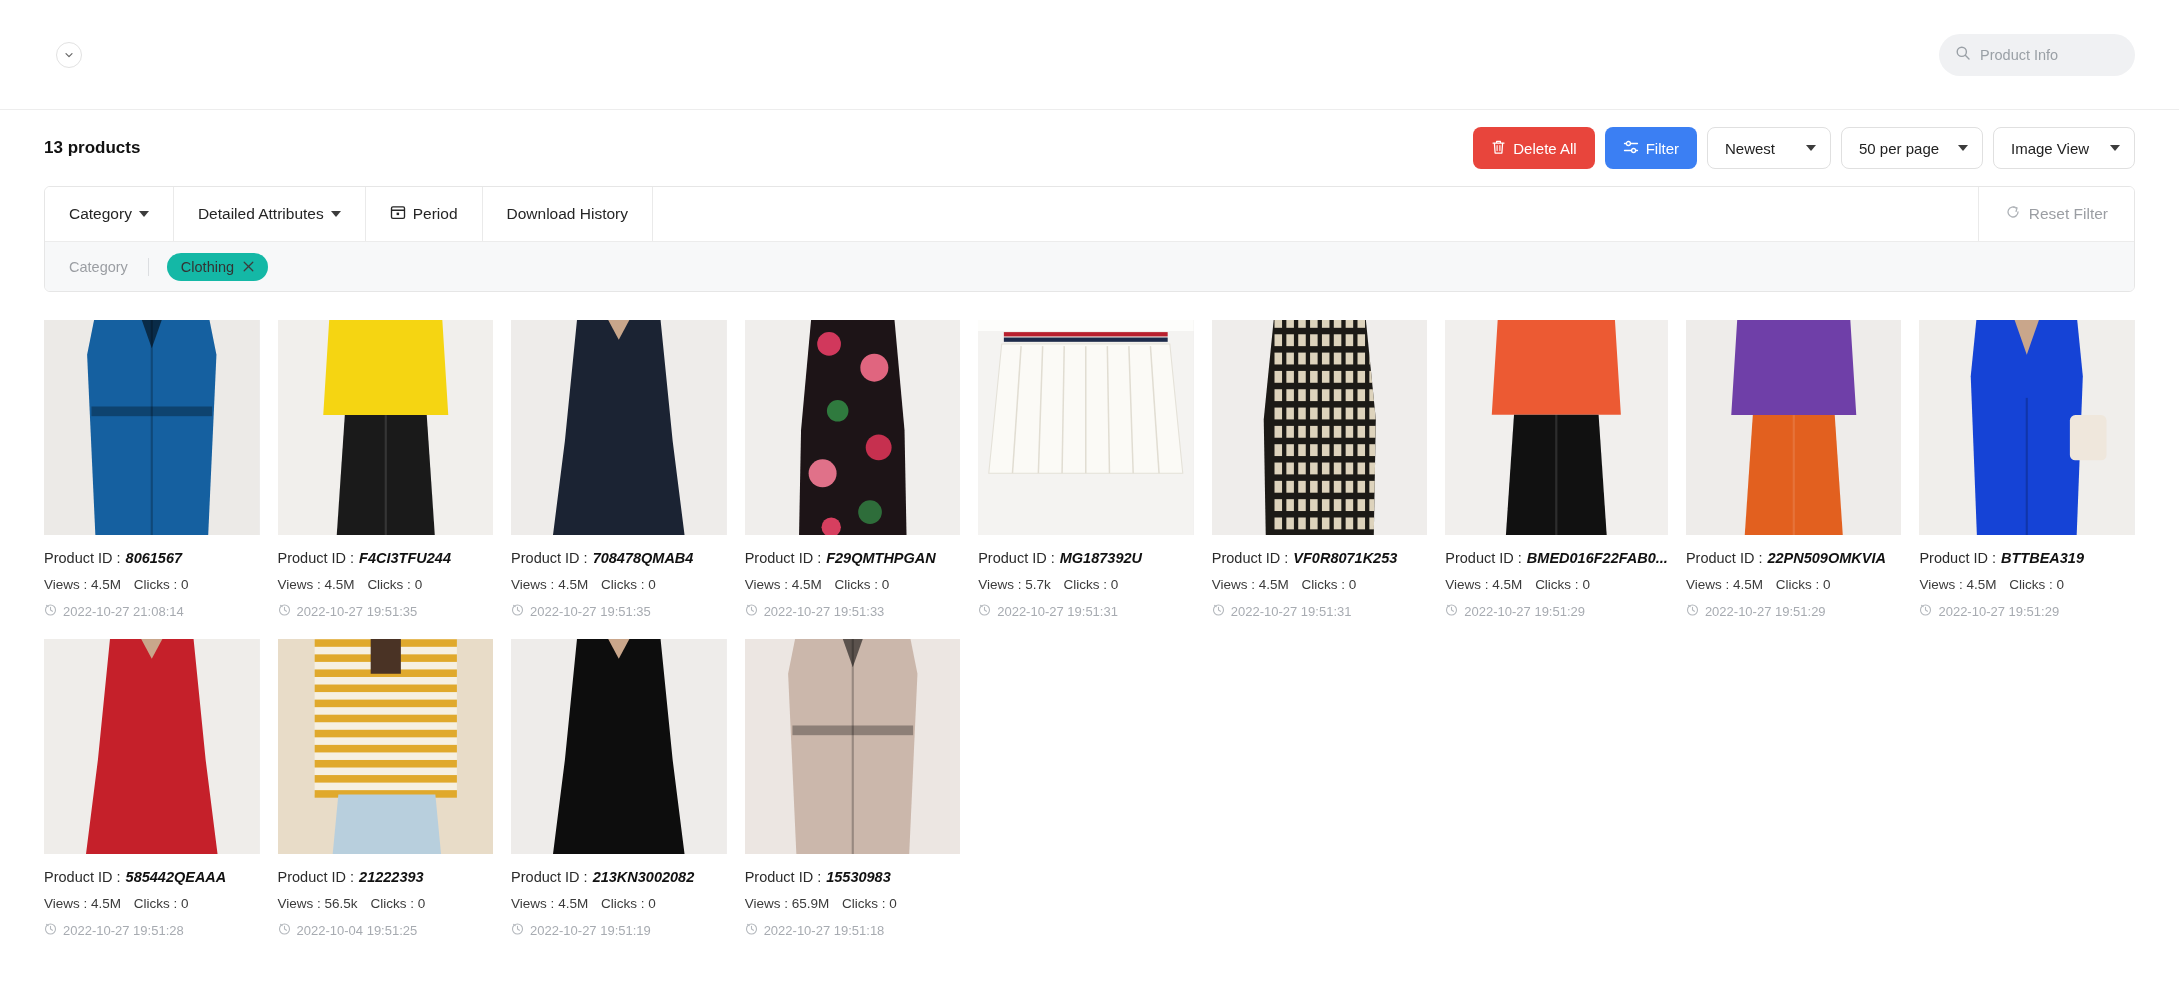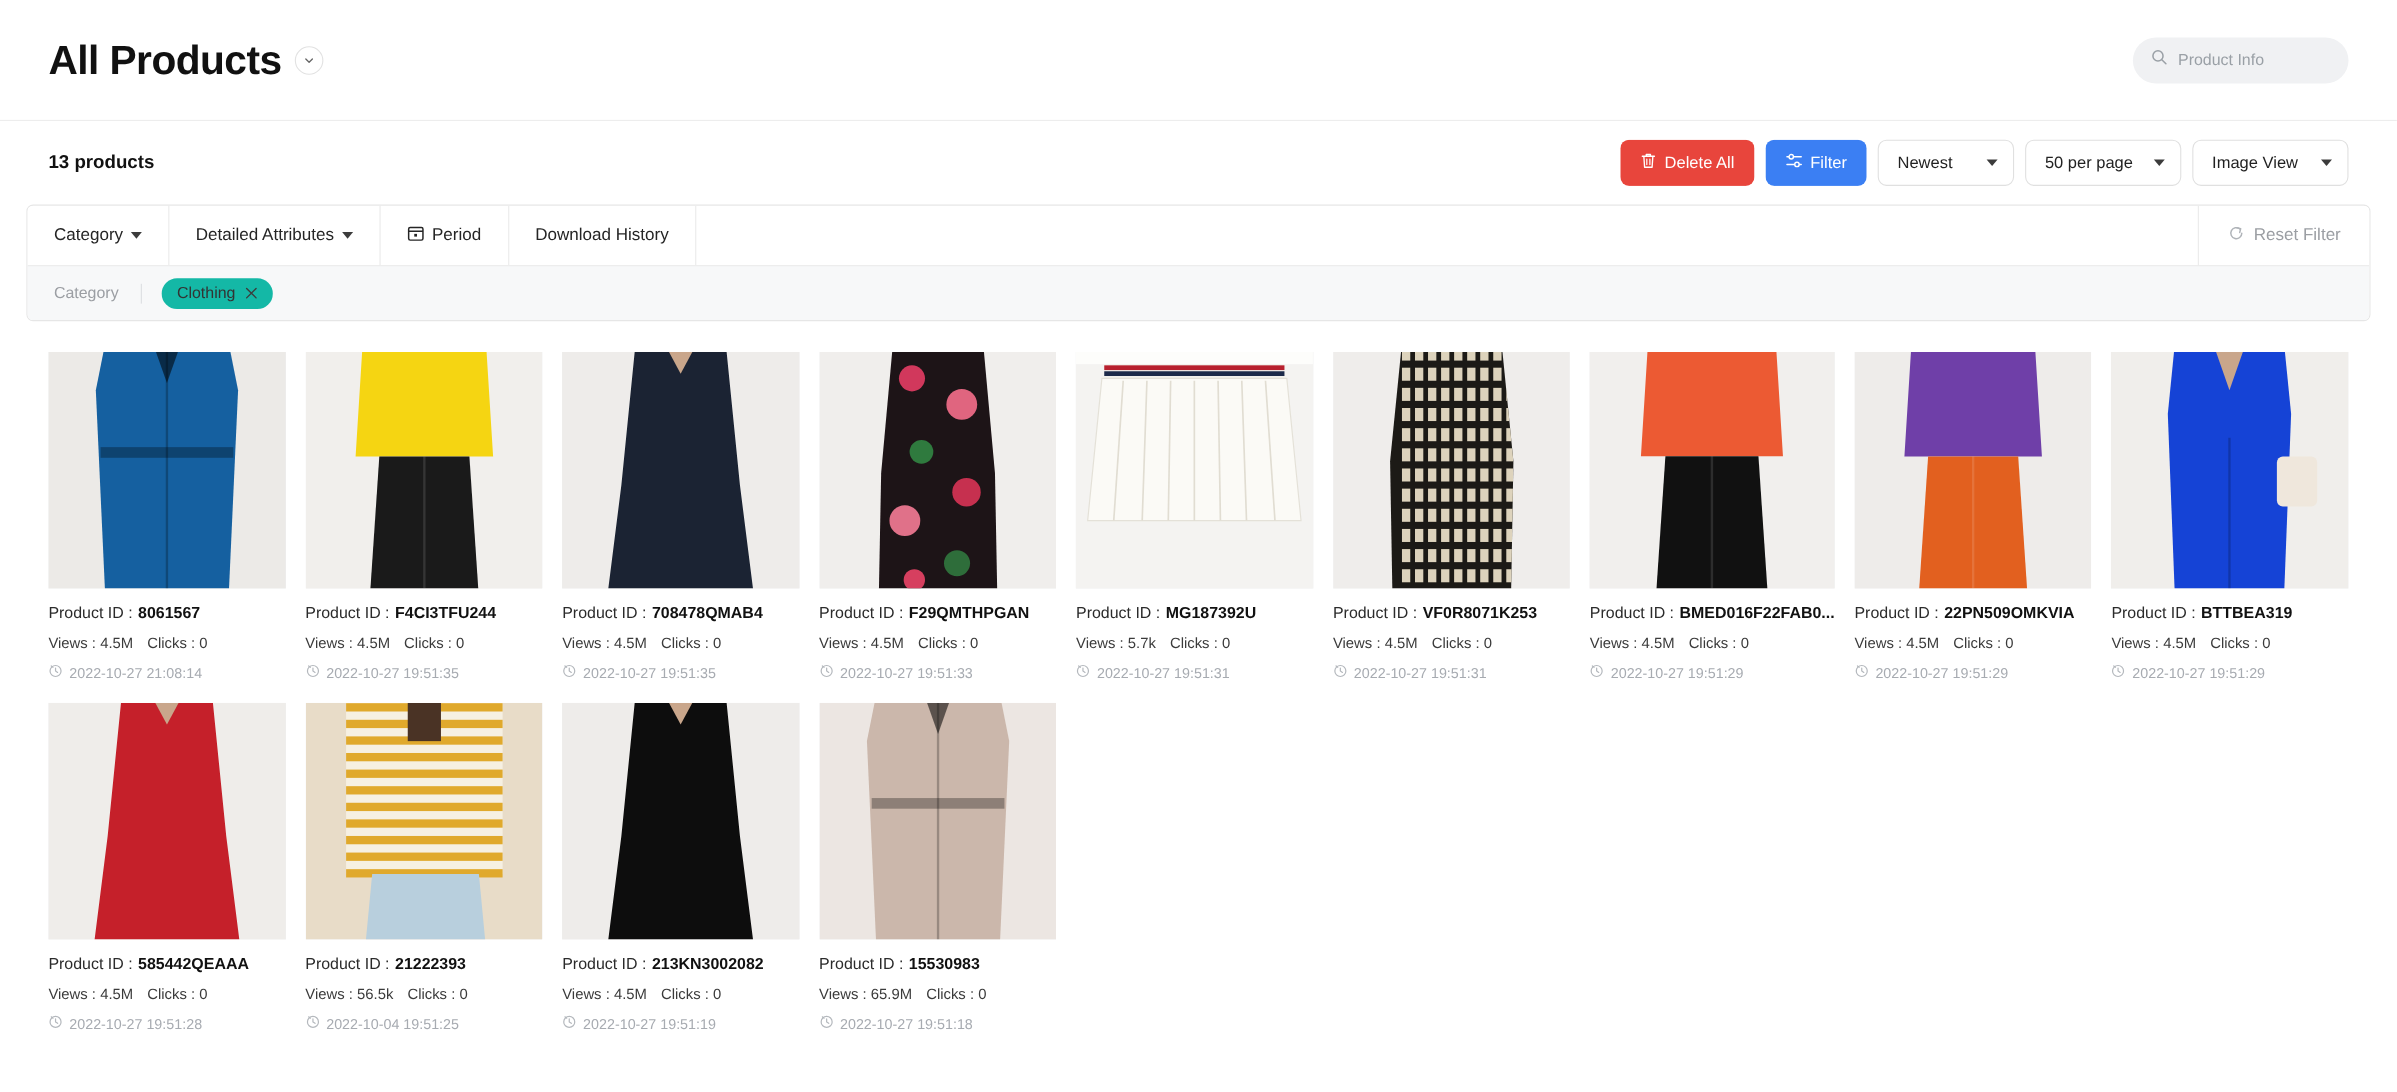--- a/index.html
+++ b/index.html
@@ -96,21 +96,21 @@
   .caret-down {
     width: 0; height: 0;
     border-left: 5px solid transparent;
     border-right: 5px solid transparent;
     border-top: 6px solid #3c3c3c;
     flex: 0 0 auto;
   }
 
   
   .filter-panel {
-    margin: 0 24px;
+    margin: 0 44px;
     border: 1px solid #e6e6e6;
     border-radius: 6px;
     overflow: hidden;
   }
   .filter-tabs {
     display: flex;
     height: 54px;
     align-items: stretch;
     background: #fff;
   }
@@ -171,42 +171,41 @@
   }
   .card-thumb svg { display: block; width: 100%; height: 100%; }
   .card-id {
     margin-top: 15px;
     font-size: 14.5px;
     color: #2b2b2b;
     white-space: nowrap;
     overflow: hidden;
     text-overflow: ellipsis;
   }
-  .card-id .pid-value { font-weight: bold; color: #111; margin-left: 5px; }
+  .card-id .pid-value { font-weight: bold; color: #111; margin-left: 5px; font-style: italic; }
   .card-stats {
     margin-top: 11px;
     font-size: 13.5px;
     color: #3b3b3b;
     white-space: nowrap;
   }
   .card-stats .sep { display: inline-block; width: 9px; }
   .card-time {
     margin-top: 11px;
     font-size: 13px;
     color: #a7abb1;
     display: flex; align-items: center; gap: 6px;
     white-space: nowrap;
   }
   .clock-icon { flex: 0 0 auto; }
 </style>
 </head>
 <body>
 
 <div class="header">
-  <div class="page-title">All Products</div>
   <div class="title-caret">
     <span>
       <svg width="12" height="12" viewBox="0 0 12 12">
           <path d="M3 4.6 L6 7.6 L9 4.6" fill="none" stroke="#666" stroke-width="1.2" stroke-linecap="round" stroke-linejoin="round"></path>
         </svg>
     </span>
   </div>
   <div class="header-spacer"></div>
   <div class="search-box">
     <span>

